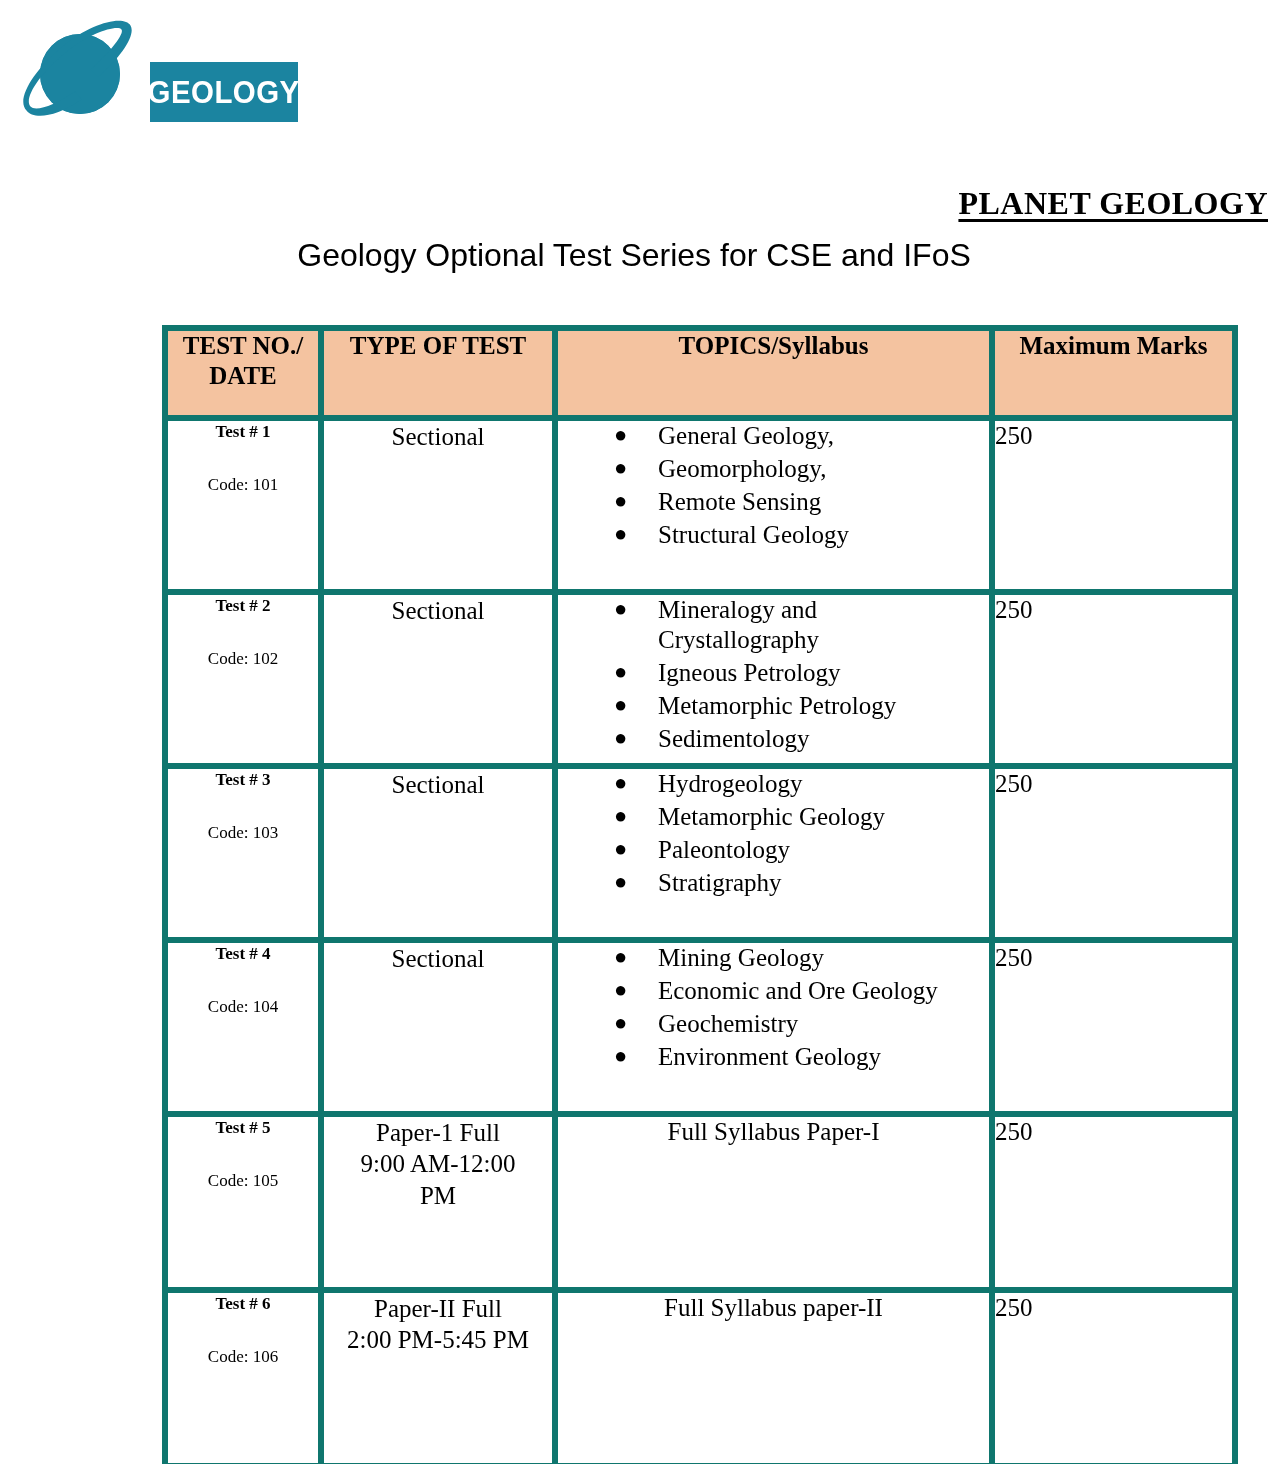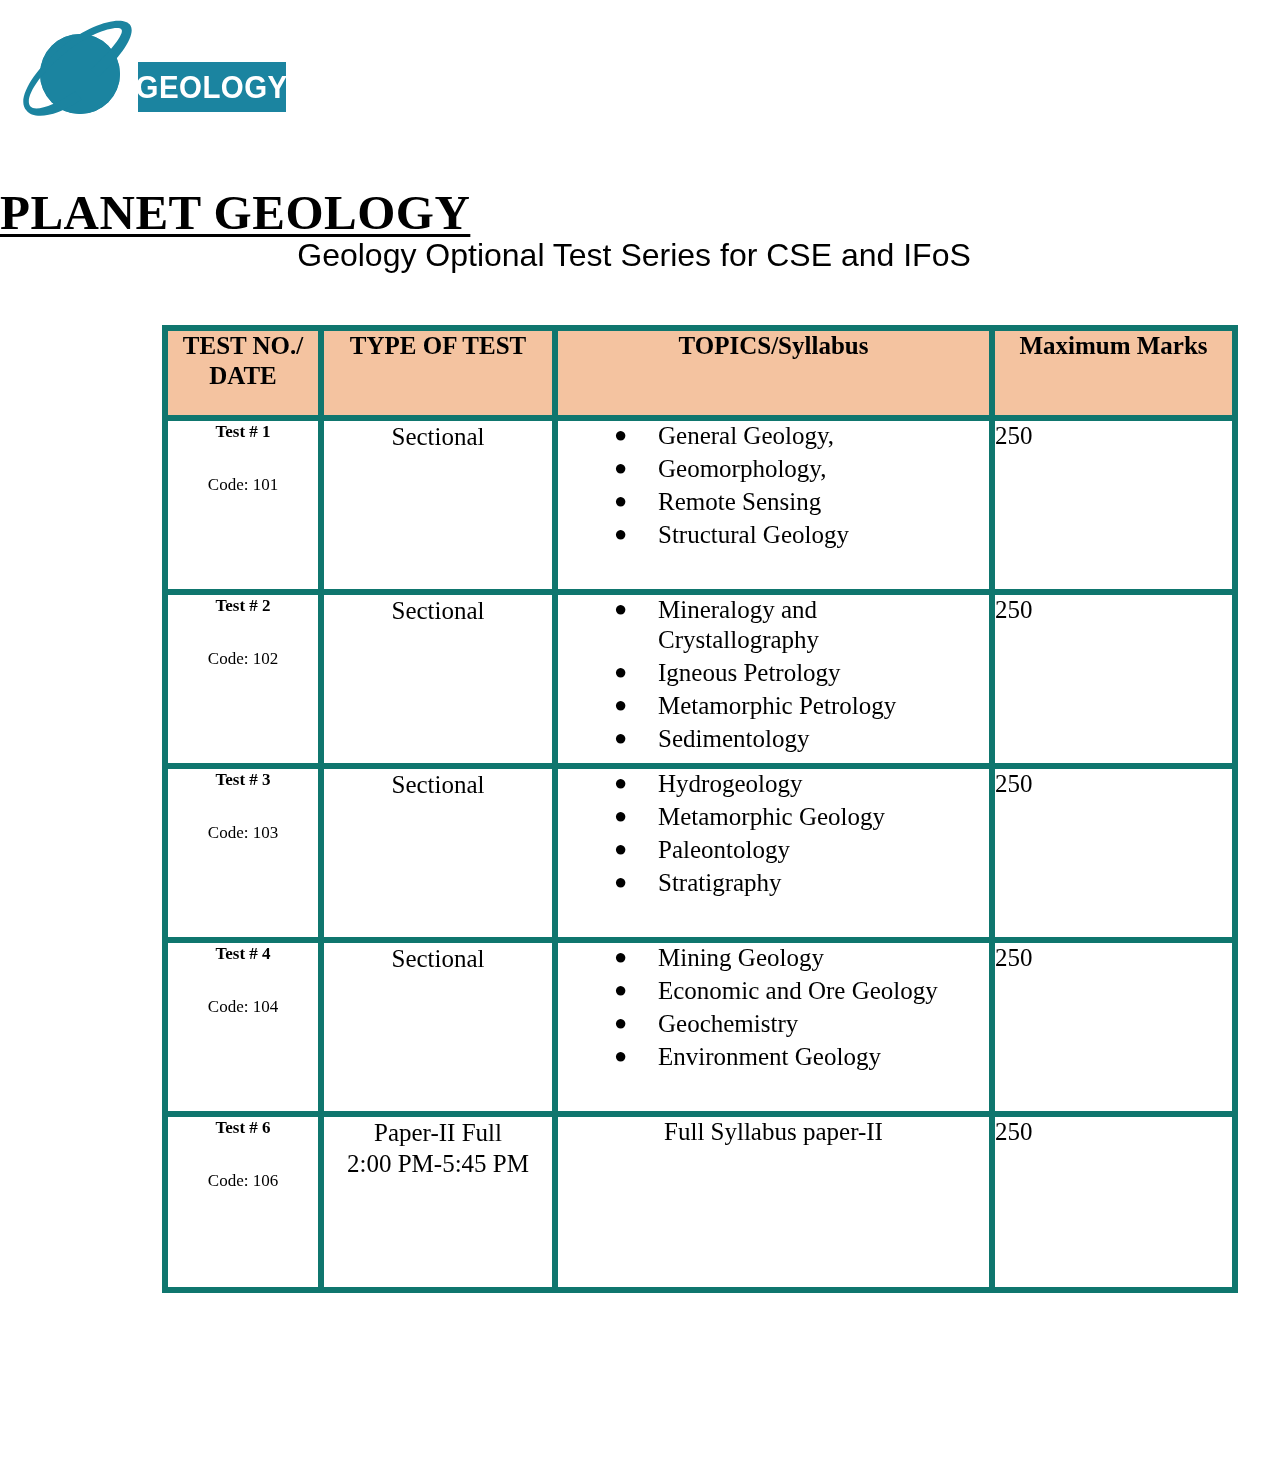--- a/index.html
+++ b/index.html
@@ -26,24 +26,24 @@
   }
   .logo-planet {
     position: absolute;
     left: 0px;
     top: 0px;
     width: 120px;
     height: 120px;
   }
   .logo-wordmark {
     position: absolute;
-    left: 120px;
+    left: 132px;
     top: 44px;
     width: 148px;
-    height: 50px;
+    height: 60px;
     background: #1b84a0;
     display: flex;
     align-items: center;
     justify-content: center;
     text-align: center;
   }
   .logo-wordmark span {
     color: #ffffff;
     font-family: "Liberation Sans", sans-serif;
     font-weight: bold;
@@ -52,24 +52,24 @@
     line-height: 1;
     transform: scaleX(0.92);
   }
 
   
   .doc-title {
     position: absolute;
     left: 0;
     top: 186px;
     width: 1268px;
-    text-align: left;
+    text-align: right;
     font-family: "Liberation Serif", serif;
     font-weight: bold;
-    font-size: 49px;
+    font-size: 32px;
     line-height: 1.12;
     letter-spacing: 0.5px;
   }
   .doc-title u {
     text-decoration: underline;
     text-underline-offset: 5px;
     text-decoration-thickness: 3px;
   }
   .doc-subtitle {
     position: absolute;
@@ -282,20 +282,35 @@
         <ul>
           <li><span class="bullet">●</span><span>Mining Geology</span></li>
           <li><span class="bullet">●</span><span>Economic and Ore Geology</span></li>
           <li><span class="bullet">●</span><span>Geochemistry</span></li>
           <li><span class="bullet">●</span><span>Environment Geology</span></li>
         </ul>
       </td>
       <td class="cell-marks">250</td>
     </tr>
 
+    <tr class="tall">
+      <td class="cell-test">
+        <span class="test-no">Test # 5</span>
+        <span class="test-code">Code: 105</span>
+      </td>
+      <td class="cell-type">
+        <span class="type-line">Paper-1 Full</span>
+        <span class="type-line">9:00 AM-12:00</span>
+        <span class="type-line">PM</span>
+      </td>
+      <td class="cell-topics">
+        <div class="topic-centered">Full Syllabus Paper-I</div>
+      </td>
+      <td class="cell-marks">250</td>
+    </tr>
 
     <tr class="tall">
       <td class="cell-test">
         <span class="test-no">Test # 6</span>
         <span class="test-code">Code: 106</span>
       </td>
       <td class="cell-type">
         <span class="type-line">Paper-II Full</span>
         <span class="type-line">2:00 PM-5:45 PM</span>
       </td>

